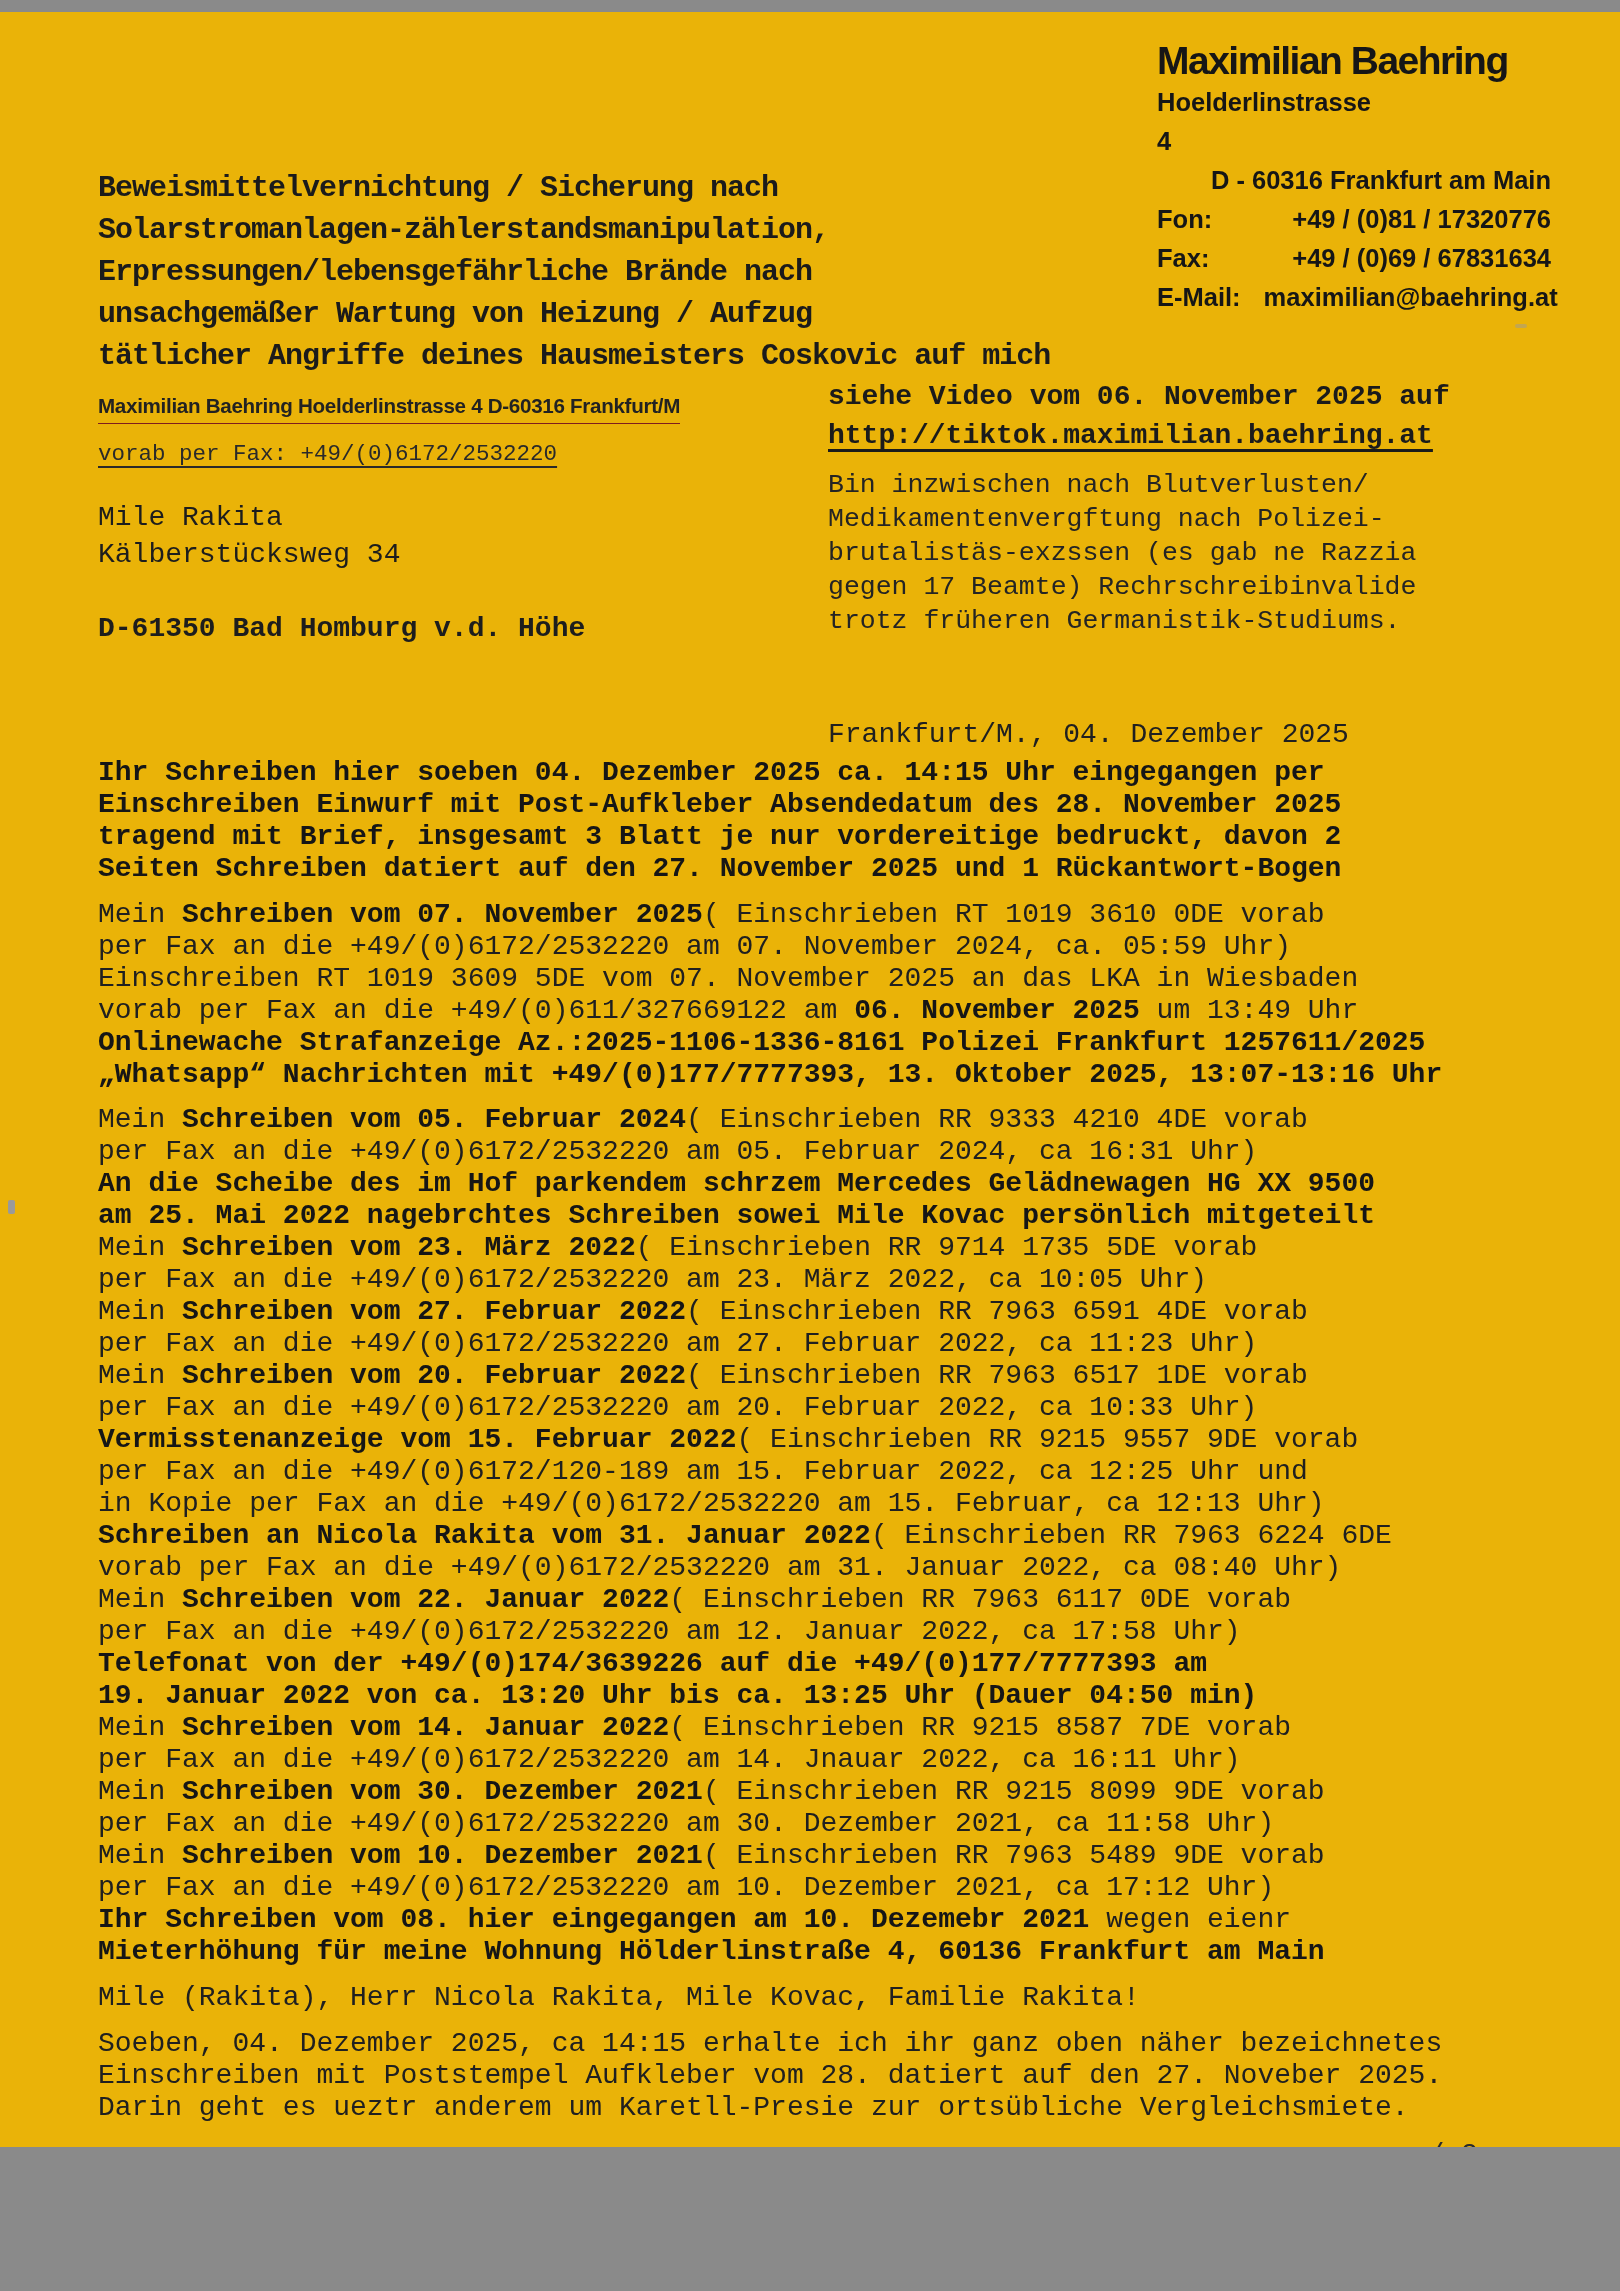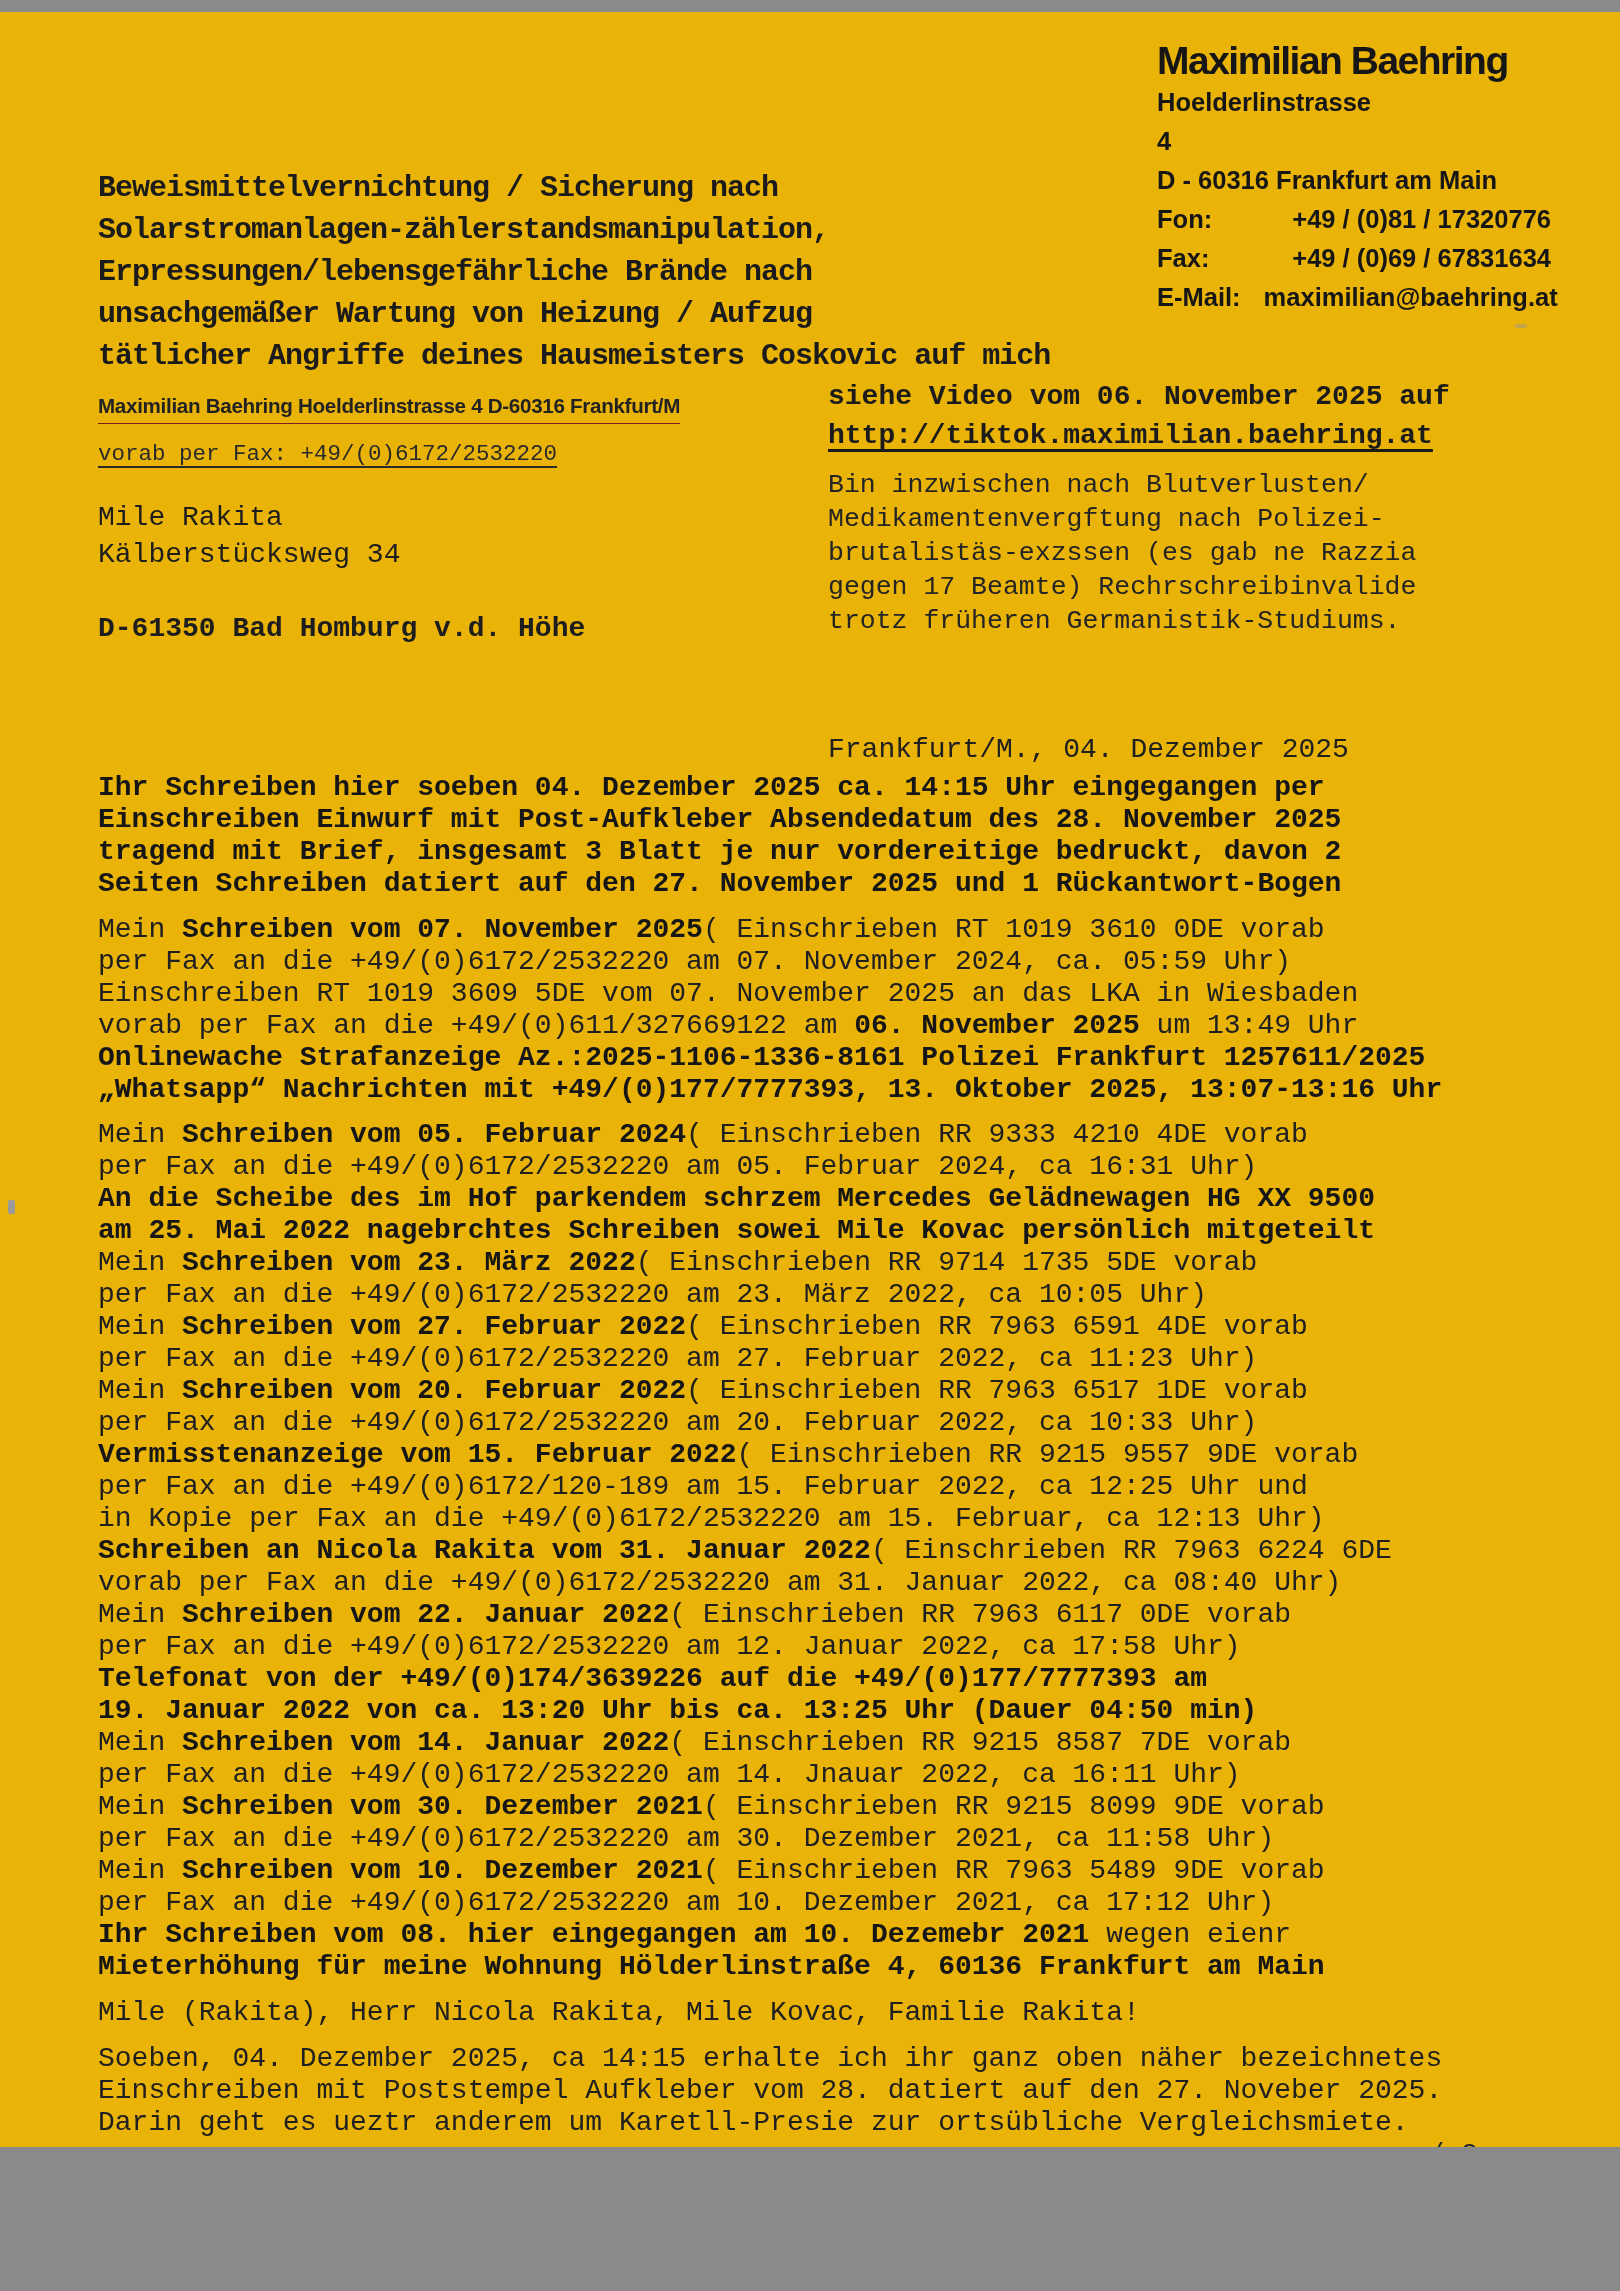--- a/index.html
+++ b/index.html
@@ -13,21 +13,21 @@
     color:#1d1d1d;
   }
   
   .letterhead{
     position:absolute;left:1157px;top:25.5px;width:394px;
     font-family:"Liberation Sans","DejaVu Sans",sans-serif;
     font-weight:bold;color:#161616;
   }
   .lh-name{font-size:39px;letter-spacing:-1.5px;line-height:45px;white-space:nowrap;}
   .lh-row{display:flex;justify-content:space-between;font-size:25.5px;line-height:39px;white-space:nowrap;flex-direction:column;}
-  .lh-city{font-size:25.5px;line-height:39px;white-space:nowrap;}
+  .lh-city{font-size:25.5px;line-height:39px;white-space:nowrap;text-align:right;}
   .lh-contact{display:flex;justify-content:space-between;font-size:25.5px;line-height:39px;white-space:nowrap;gap:23px;}
   
   .subject{
     position:absolute;left:98px;top:155px;
     font-weight:bold;font-size:30px;line-height:42px;
     letter-spacing:-1px;white-space:nowrap;color:#1b1b1b;
   }
   
   .sender-line{
     position:absolute;left:98px;top:382px;
@@ -47,21 +47,21 @@
   }
   .video-note .url{
     text-decoration:underline;text-underline-offset:5.9px;text-decoration-thickness:2.9px;
   }
   
   .recipient{position:absolute;left:98px;top:487px;font-size:28px;line-height:37px;white-space:nowrap;}
   .recipient .city{font-weight:bold;margin-top:37px;}
   
   .health-note{position:absolute;left:828px;top:456px;font-size:26.5px;line-height:34px;white-space:nowrap;color:#242424;}
   
-  .body{position:absolute;left:98px;top:722px;width:1470px;font-size:28px;line-height:32px;color:#202020;}
+  .body{position:absolute;left:98px;top:707px;width:1470px;font-size:28px;line-height:32px;color:#202020;}
   .para{margin:0 0 13.7px 0;}
   .para.date{margin-bottom:5.9px;}
   .bline{white-space:pre;}
   .b{font-weight:bold;color:#161616;}
   
   .footer{position:absolute;left:1377px;top:2127px;font-size:28px;white-space:nowrap;color:#2b2b2b;}
   
   .artifact{position:absolute;background:#9a9a9a;border-radius:2px;}
   .a1{left:7.8px;top:1188px;width:6.9px;height:13.7px;}
   .a2{left:1515px;top:312px;width:11.8px;height:3.9px;opacity:.5;}

